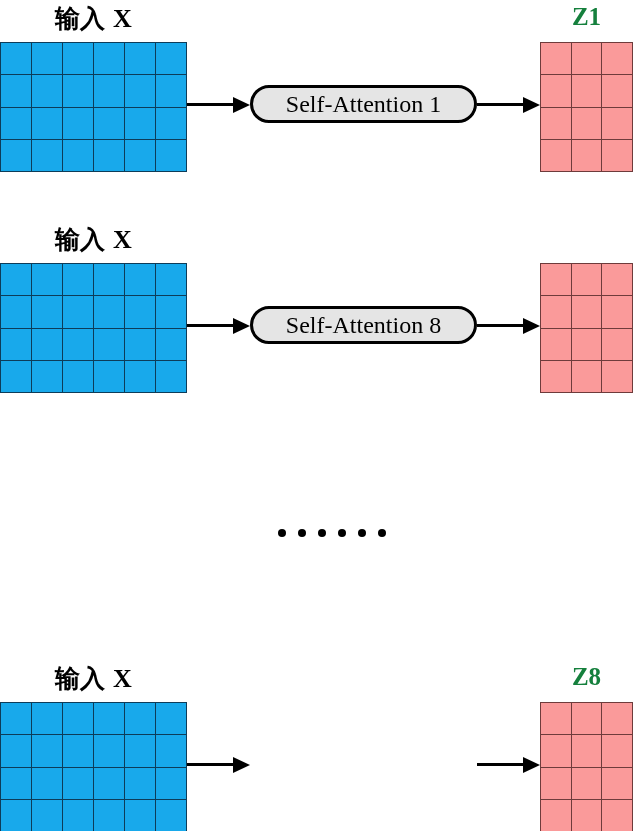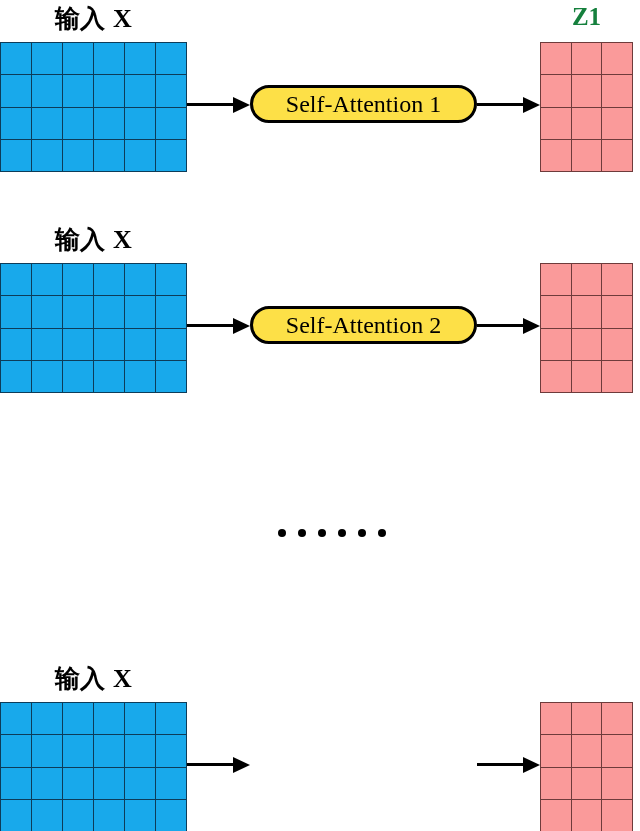--- a/index.html
+++ b/index.html
@@ -105,21 +105,21 @@
 
   .pill {
     position: absolute;
     left: 250px;
     top: 85px;
     width: 227px;
     height: 38px;
     box-sizing: border-box;
     border: 3px solid #000;
     border-radius: 19px;
-    background: #fde047;
+    background: #e5e5e5;
     display: flex;
     align-items: center;
     justify-content: center;
     font-size: 24px;
     color: #000;
     font-family: "Liberation Serif", serif;
     white-space: nowrap;
   }
 
   .ellipsis {
@@ -218,21 +218,21 @@
         <div class="cell"></div>
         <div class="cell"></div>
         <div class="cell"></div>
         <div class="cell"></div>
         <div class="cell"></div>
         <div class="cell"></div>
         <div class="cell"></div>
       </div>
     <div class="arrow-line a1"></div>
     <div class="arrow-head a1"></div>
-    <div class="pill">Self-Attention 2</div>
+    <div class="pill">Self-Attention 8</div>
     <div class="arrow-line a2"></div>
     <div class="arrow-head a2"></div>
     <div class="matrix matrix-output" style="grid-template-columns: repeat(3, 1fr); grid-template-rows: repeat(4, 1fr);">
         <div class="cell"></div>
         <div class="cell"></div>
         <div class="cell"></div>
         <div class="cell"></div>
         <div class="cell"></div>
         <div class="cell"></div>
         <div class="cell"></div>
@@ -280,20 +280,21 @@
         <div class="cell"></div>
         <div class="cell"></div>
         <div class="cell"></div>
         <div class="cell"></div>
         <div class="cell"></div>
       </div>
     <div class="arrow-line a1"></div>
     <div class="arrow-head a1"></div>
     <div class="arrow-line a2"></div>
     <div class="arrow-head a2"></div>
+    <div class="output-label">Z8</div>
     <div class="matrix matrix-output" style="grid-template-columns: repeat(3, 1fr); grid-template-rows: repeat(4, 1fr);">
         <div class="cell"></div>
         <div class="cell"></div>
         <div class="cell"></div>
         <div class="cell"></div>
         <div class="cell"></div>
         <div class="cell"></div>
         <div class="cell"></div>
         <div class="cell"></div>
         <div class="cell"></div>

